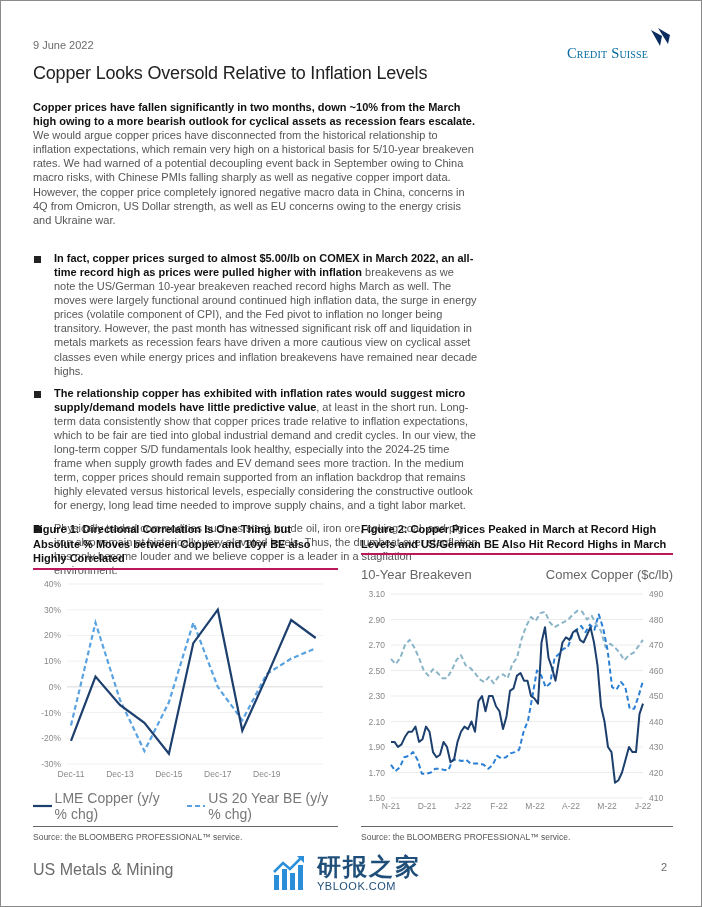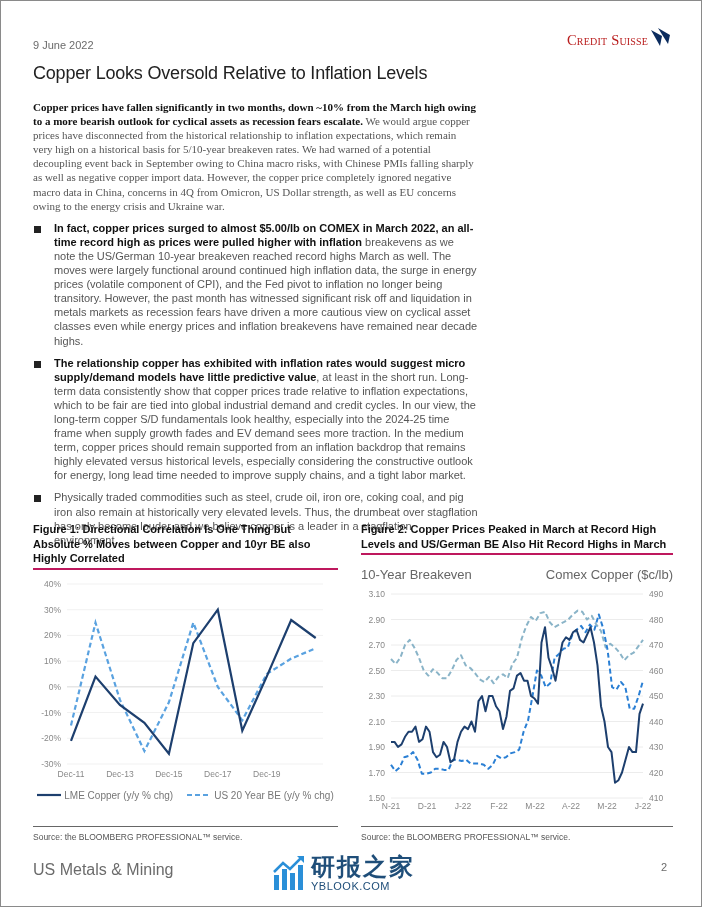--- a/index.html
+++ b/index.html
@@ -6,47 +6,47 @@
   html, body { width: 702px; height: 907px; background: #ffffff; overflow: hidden; }
   body {
     font-family: "Liberation Sans", sans-serif;
     color: #3c3c3c;
     position: relative;
     border: 1px solid #8a8a8a;
   }
   .date { position: absolute; left: 32px; top: 38px; font-size: 11px; color: #6b6b6b; }
   .logo { position: absolute; left: 566px; top: 25px; width: 104px; height: 30px; }
   .logo-text {
-    position: absolute; left: 0; top: 6px;
-    font-family: "Liberation Serif", serif; font-size: 14.5px; color: #b91c1c;
+    position: absolute; left: 0; top: 19px;
+    font-family: "Liberation Serif", serif; font-size: 14.5px; color: #0369a1;
     letter-spacing: 0.2px; font-variant: small-caps; white-space: nowrap;
   }
   .logo-sails { position: absolute; left: 82px; top: 0; }
   .page-title { position: absolute; left: 32px; top: 62px; font-size: 18px; color: #222; font-weight: normal; letter-spacing: -0.2px; }
   .body-text { position: absolute; left: 32px; top: 99px; width: 445px; font-size: 11px; line-height: 14.1px; color: #555; }
   .body-text .lead { color: #111; font-weight: bold; }
-  .body-text p { margin-bottom: 8px; font-family: Liberation Serif, serif; }
+  .body-text p { margin-bottom: 24px; }
   .bullet { position: relative; padding-left: 21px; margin-bottom: 8px; }
   .bullet-mark { position: absolute; left: 1px; top: 5px; width: 7px; height: 7px; background: #222; }
   .bullet b { color: #111; }
 
   .figure { position: absolute; top: 521px; }
   .fig1 { left: 32px; width: 305px; }
   .fig2 { left: 360px; width: 312px; }
   .fig-title { font-size: 11px; font-weight: bold; color: #111; line-height: 14.5px; padding-bottom: 2px; border-bottom: 2px solid #be185d; }
   .axis-cap { font-size: 13px; color: #666; margin-top: 12px; display: flex; justify-content: space-between; gap: 36px; }
   .chart-svg { display: block; margin-top: 2px; }
-  .legend { display: flex; justify-content: center; gap: 14px; font-size: 10px; color: #777; margin-top: 3px; }
+  .legend { display: flex; justify-content: center; gap: 14px; font-size: 14px; color: #777; margin-top: 3px; }
   .legend-item { display: flex; align-items: center; gap: 3px; }
   .source-rule { position: absolute; top: 825px; height: 1px; background: #666; }
   .source { position: absolute; top: 831px; font-size: 8.5px; color: #555; }
 
   .footer-left { position: absolute; left: 32px; top: 860px; font-size: 16px; color: #6b6b6b; }
   .footer-page { position: absolute; left: 660px; top: 860px; font-size: 11px; color: #6b6b6b; }
-  .watermark { position: absolute; left: 272px; top: 853px; display: flex; align-items: center; gap: 6px; }
+  .watermark { position: absolute; left: 272px; top: 853px; display: flex; align-items: center; gap: 12px; }
   .wm-cn { font-size: 24px; color: #1f4e79; font-weight: bold; letter-spacing: 2px; line-height: 26px; }
   .wm-en { font-size: 11px; color: #1f4e79; letter-spacing: 0.5px; }
 </style>
 </head>
 <body>
 
 <div class="date">9 June 2022</div>
 
 <div class="logo">
   <span class="logo-text">Credit Suisse</span>

